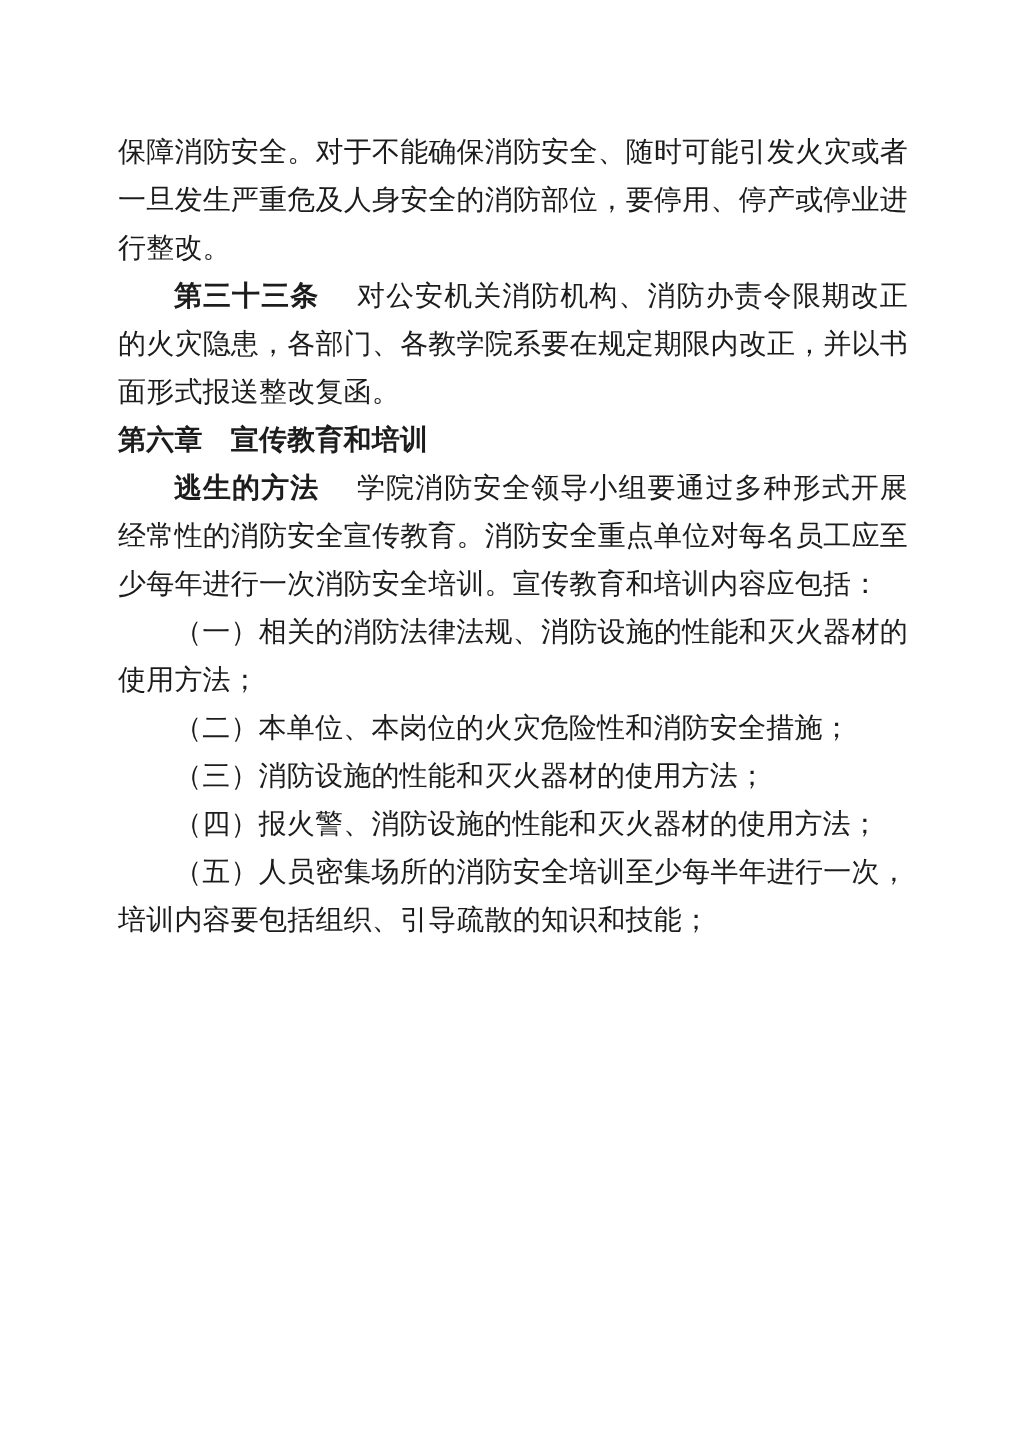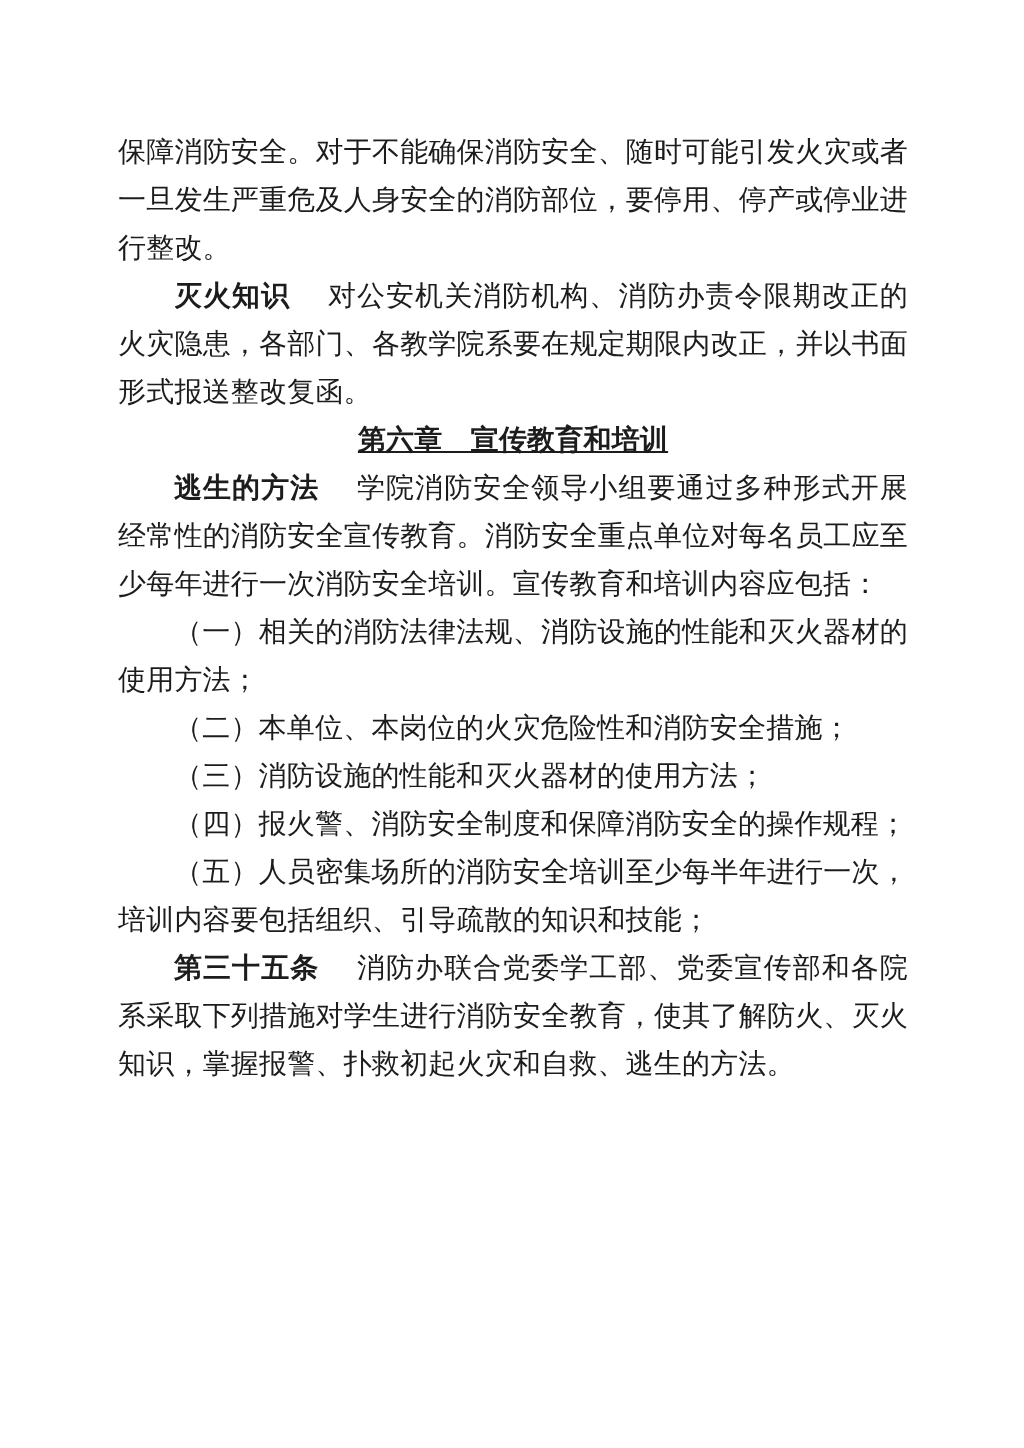--- a/index.html
+++ b/index.html
@@ -37,24 +37,23 @@
   }
   .art-num {
     font-weight: 700;
     margin-right: 1.35em;
   }
   .chapter-heading {
     margin: 0;
     padding: 0;
     font-size: 28px;
     font-weight: 700;
-    text-align: center;
+    text-align: left;
     text-indent: 0;
     line-height: 48px;
-    text-decoration: underline;
   }
   .page-number {
     position: absolute;
     top: 1336px;
     right: 118px;
     font-size: 33px;
     line-height: 34px;
     font-family: "Liberation Sans", "DejaVu Sans", sans-serif;
     color: #111111;
     white-space: nowrap;
@@ -63,36 +62,35 @@
 </head>
 <body>
 
 <div class="page">
 
   <div class="content">
 
     <p class="para flush"><span>保障消防安全。对于不能确保消防安全、随时可能引发火灾或者一旦发生严重危及人身安全的消防部位，要停用、停产或停业进行整改。</span></p>
 
 
-    <p class="para"><span class="art-num">灭火知识</span><span>对公安机关消防机构、消防办责令限期改正的火灾隐患，各部门、各教学院系要在规定期限内改正，并以书面形式报送整改复函。</span></p>
+    <p class="para"><span class="art-num">第三十三条</span><span>对公安机关消防机构、消防办责令限期改正的火灾隐患，各部门、各教学院系要在规定期限内改正，并以书面形式报送整改复函。</span></p>
 
     <h2 class="chapter-heading">第六章　宣传教育和培训</h2>
 
     <p class="para"><span class="art-num">逃生的方法</span><span>学院消防安全领导小组要通过多种形式开展经常性的消防安全宣传教育。消防安全重点单位对每名员工应至少每年进行一次消防安全培训。宣传教育和培训内容应包括：</span></p>
 
     <p class="para"><span>（一）相关的消防法律法规、消防设施的性能和灭火器材的使用方法；</span></p>
 
     <p class="para"><span>（二）本单位、本岗位的火灾危险性和消防安全措施；</span></p>
 
     <p class="para"><span>（三）消防设施的性能和灭火器材的使用方法；</span></p>
 
-    <p class="para"><span>（四）报火警、消防安全制度和保障消防安全的操作规程；</span></p>
+    <p class="para"><span>（四）报火警、消防设施的性能和灭火器材的使用方法；</span></p>
 
     <p class="para"><span>（五）人员密集场所的消防安全培训至少每半年进行一次，培训内容要包括组织、引导疏散的知识和技能；</span></p>
 
 
-    <p class="para"><span class="art-num">第三十五条</span><span>消防办联合党委学工部、党委宣传部和各院系采取下列措施对学生进行消防安全教育，使其了解防火、灭火知识，掌握报警、扑救初起火灾和自救、逃生的方法。</span></p>
 
   </div>
 
   <div class="page-number">— 15 –</div>
 
 </div>
 
 </body></html>

